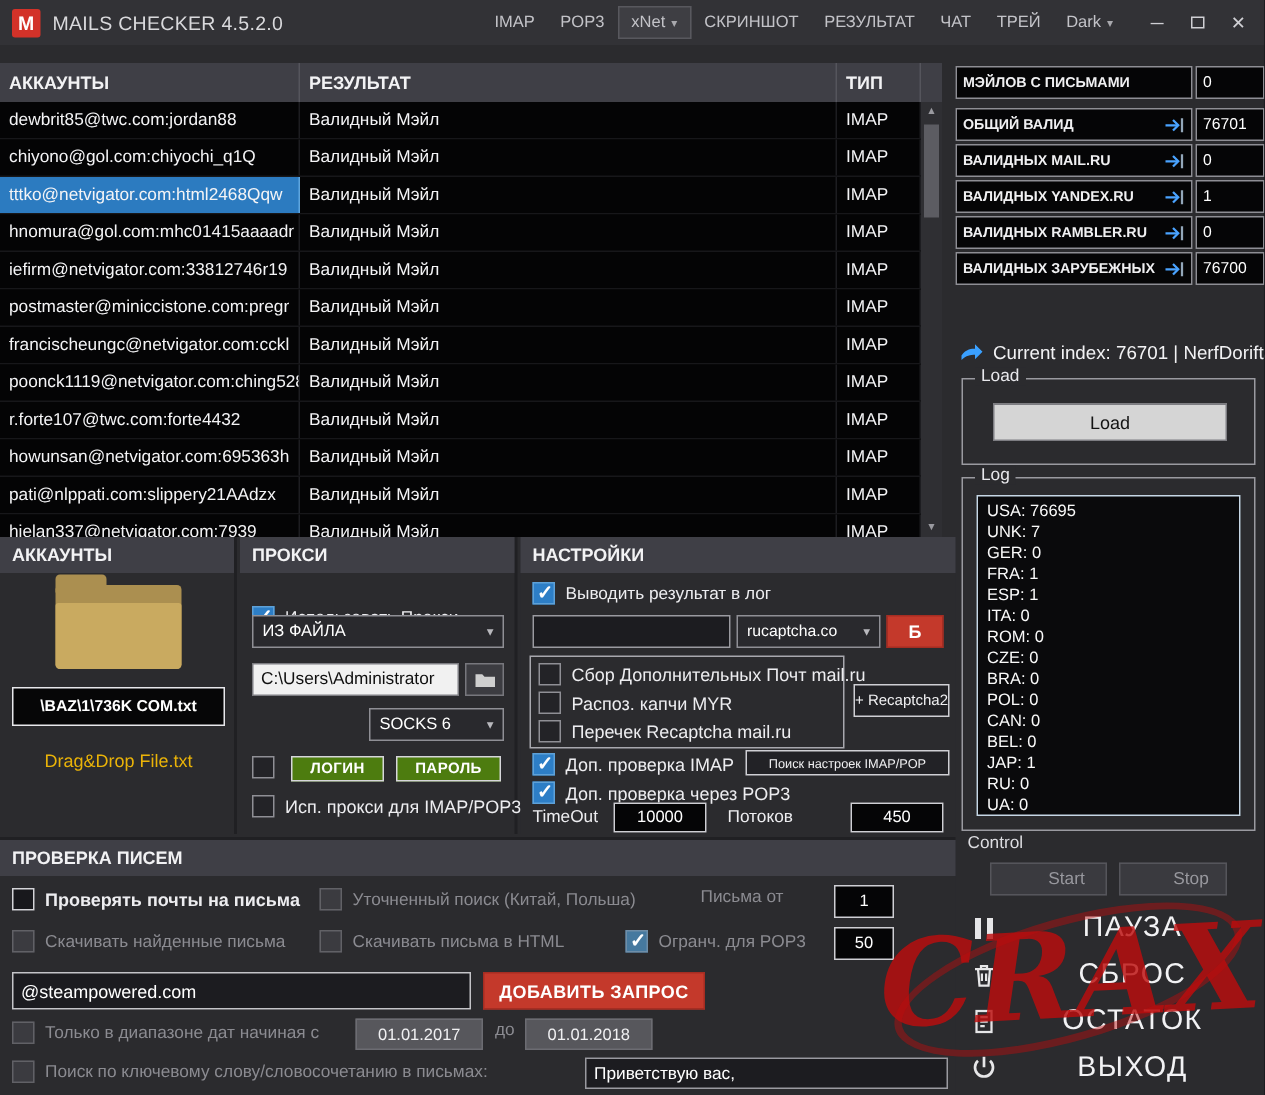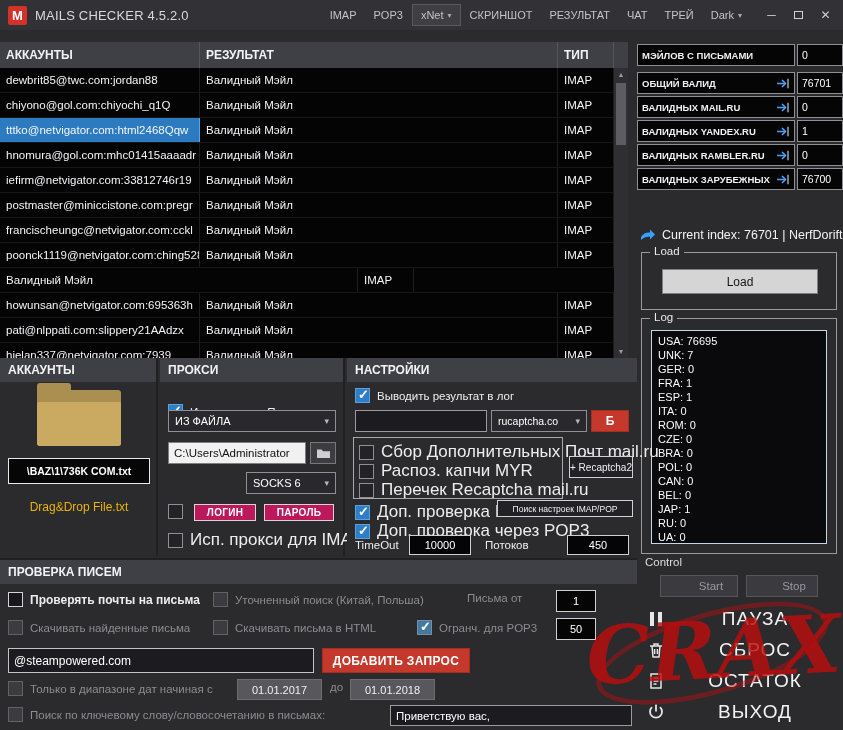--- a/index.html
+++ b/index.html
@@ -83,38 +83,38 @@
   .panel .panel-header{height:24px;}
   .p-accounts{left:0;top:358px;width:158px;height:198px;border-right:2px solid #202023;}
   .p-proxy{left:160px;top:358px;width:185px;height:198px;border-right:2px solid #202023;}
   .p-settings{left:347px;top:358px;width:290px;height:198px;}
   .p-letters{left:0;top:558px;width:637px;height:172px;border-top:2px solid #202023;}
 
   .row{position:absolute;display:flex;align-items:center;gap:7px;}
   .lbl{font-size:11.5px;color:#ededf0;white-space:nowrap;}
   .lbl.b{font-weight:bold;font-size:12px;}
   .lbl.dim{color:#8b8b91;}
-  .lbl.sm{font-size:17px;}
+  .lbl.sm{font-size:12px;}
 
   .cb{width:15px;height:15px;border:1px solid #8f8f95;background:#232327;flex:none;position:relative;}
   .cb.bright{border-color:#d4d4d8;background:#18181c;}
   .cb.disabled{border-color:#616166;background:#3b3b40;}
   .cb.checked{background:#2d7ec6;border-color:#5ea1d8;}
   .cb.checked::after{content:"✓";position:absolute;left:2px;top:-2px;color:#fff;font-size:13px;font-weight:bold;}
   .cb.checked.dim2{background:#46799f;border-color:#6f8ea8;}
 
   .sel{background:#29292d;border:1px solid #8f8f95;color:#fff;display:flex;align-items:center;
        padding:0 6px;font-size:11px;position:absolute;}
   .sel .sel-caret{margin-left:auto;color:#b8b8bd;font-size:9px;}
   .inp{background:#1c1c20;border:1px solid #9a9aa0;color:#fff;font-size:11.5px;padding:0 5px;
        font-family:inherit;position:absolute;outline:none;}
   .inp.light{background:#f1f1f1;color:#101010;border-color:#7d7d82;}
   .num{background:#050506;border:1px solid #cfcfd4;color:#fff;text-align:center;font-size:11px;
        font-family:inherit;position:absolute;outline:none;}
-  .btn-outline{background:#be185d;border:1px solid #d6d6da;color:#fff;font-size:10px;font-weight:bold;
+  .btn-outline{background:#4d7c0f;border:1px solid #d6d6da;color:#fff;font-size:10px;font-weight:bold;
                display:flex;align-items:center;justify-content:center;position:absolute;letter-spacing:.3px;}
   .btn-red{background:#c4392b;border:1px solid #a52d22;color:#fff;font-weight:bold;
            display:flex;align-items:center;justify-content:center;position:absolute;}
   .btn-date{background:#57575c;border:1px solid #6c6c72;color:#f0f0f2;font-size:11px;
             display:flex;align-items:center;justify-content:center;position:absolute;}
   .boxed-note{border:1px solid #cfcfd4;color:#f0f0f2;display:flex;align-items:center;justify-content:center;
               position:absolute;background:#222226;}
   .optgroup{position:absolute;border:1px solid #a8a8ae;}
 
   .big-folder{position:absolute;left:37px;top:32px;width:84px;height:56px;}
@@ -239,20 +239,21 @@
           <div class="td c-type">IMAP</div>
         </div>
 
         <div class="t-row">
           <div class="td c-acc">poonck1119@netvigator.com:ching528</div>
           <div class="td c-res">Валидный Мэйл</div>
           <div class="td c-type">IMAP</div>
         </div>
 
         <div class="t-row">
+          <div class="td c-acc">r.forte107@twc.com:forte4432</div>
           <div class="td c-res">Валидный Мэйл</div>
           <div class="td c-type">IMAP</div>
         </div>
 
         <div class="t-row">
           <div class="td c-acc">howunsan@netvigator.com:695363h</div>
           <div class="td c-res">Валидный Мэйл</div>
           <div class="td c-type">IMAP</div>
         </div>
 

